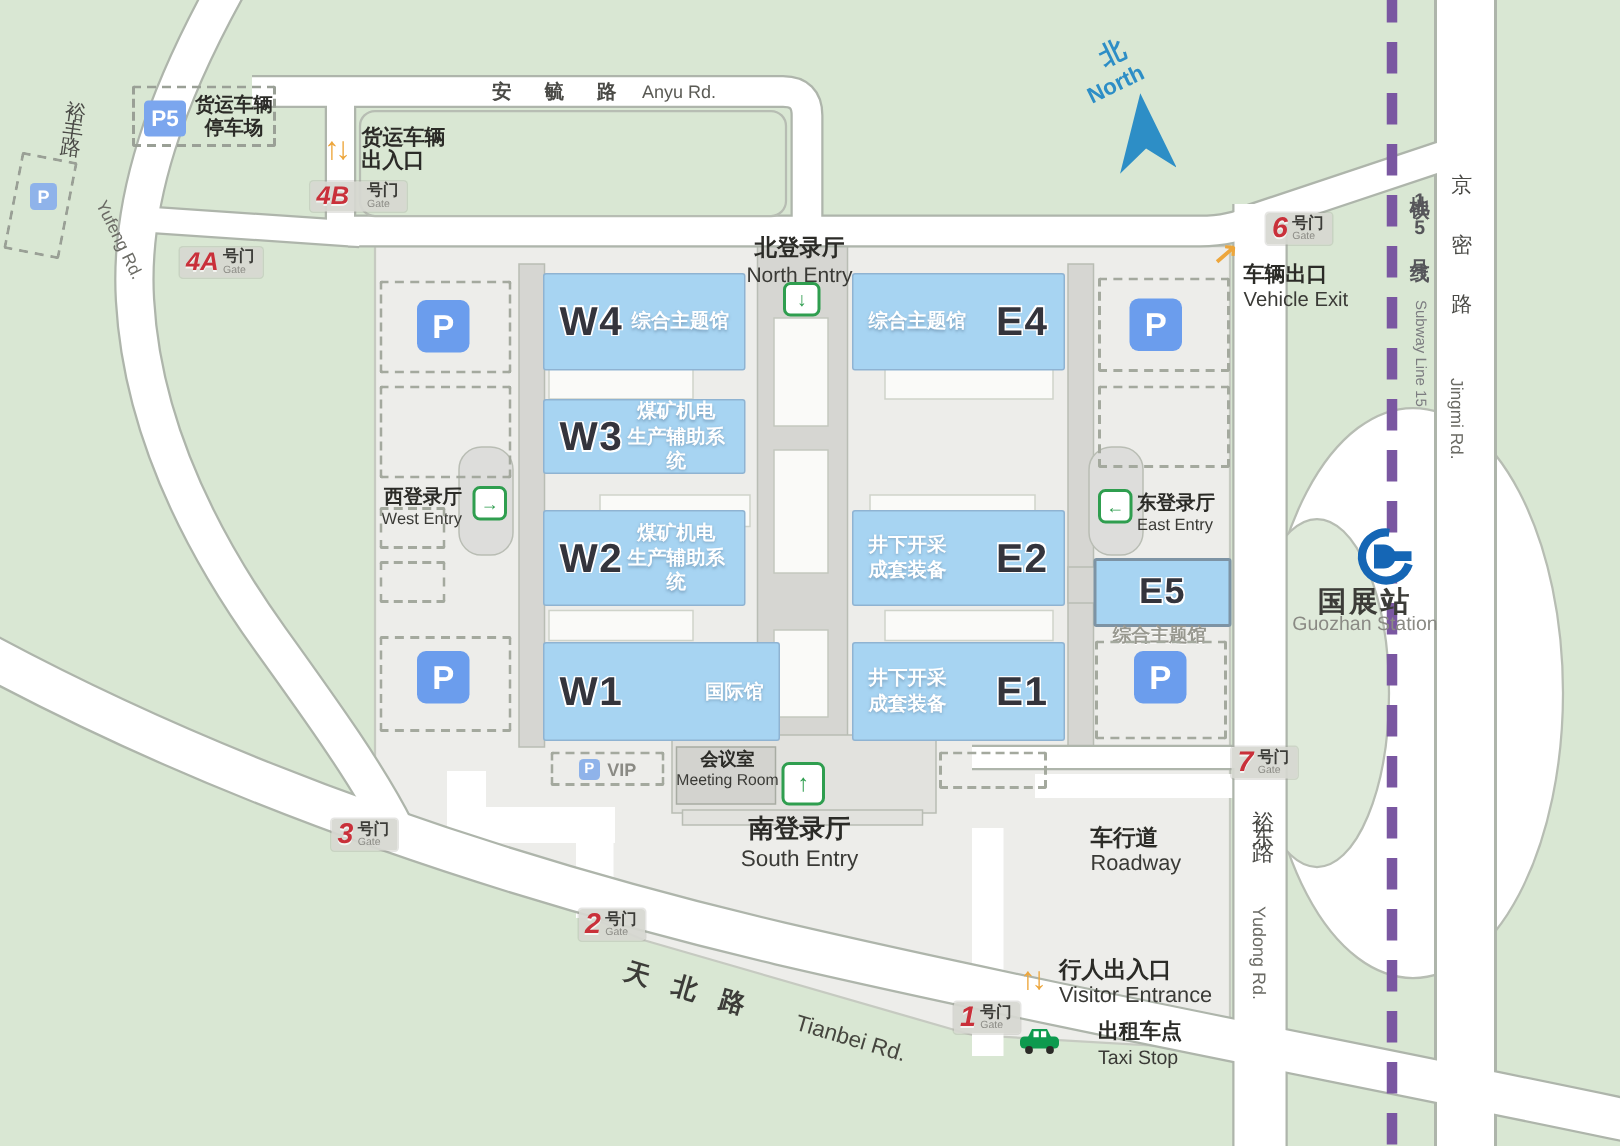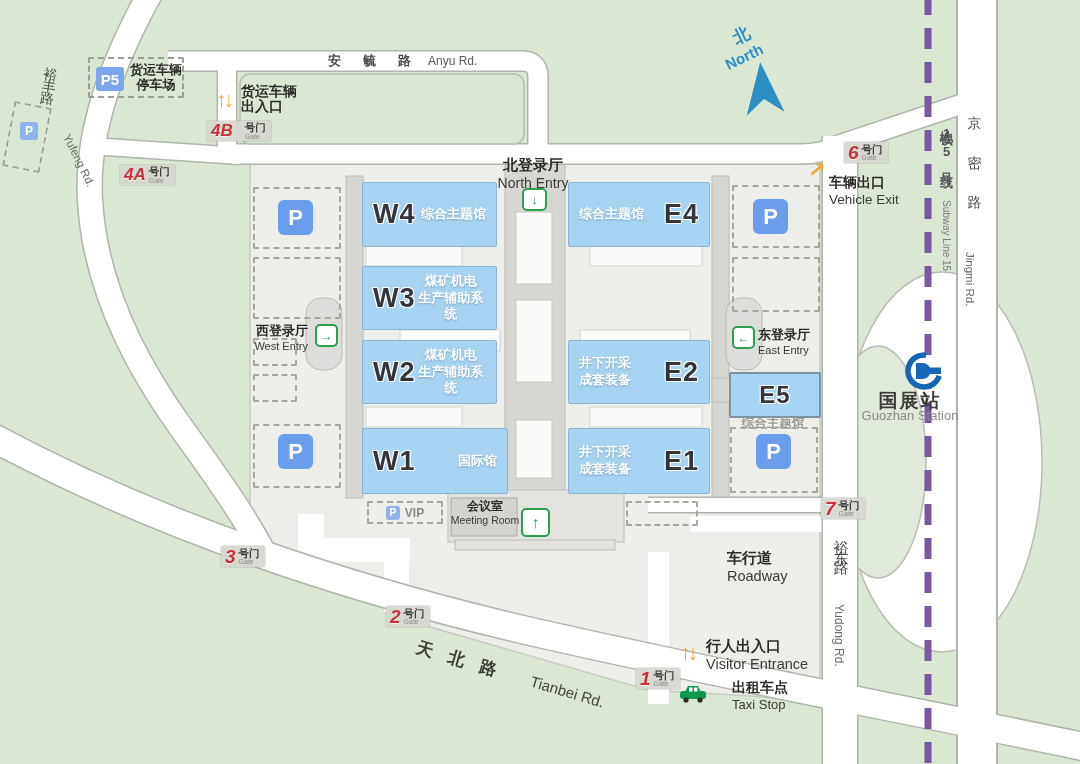--- a/index.html
+++ b/index.html
@@ -148,46 +148,50 @@
   <div class="abs" style="left:855px;top:388px;width:110px;text-align:center;font-size:19px;font-weight:700;color:#3c3c38;letter-spacing:2px;">国展站</div>
   <div class="abs" style="left:845px;top:408px;width:130px;text-align:center;font-size:13px;color:#8a8a84;">Guozhan Station</div>
 
   <div class="abs txt-c" style="left:473px;top:156px;width:120px;">
     <div class="zh1" style="font-size:15px;">北登录厅</div>
     <div class="en1" style="font-size:14px;">North Entry</div>
   </div>
   <div class="entry-icon" style="left:522px;top:188px;width:21px;height:19px;font-size:13px;">↓</div>
 
   <div class="entry-icon" style="left:521px;top:508px;width:25px;height:25px;font-size:16px;">↑</div>
+  <div class="abs txt-c" style="left:468px;top:541px;width:130px;">
+    <div class="zh1" style="font-size:17px;">南登录厅</div>
+    <div class="en1" style="font-size:15px;">South Entry</div>
+  </div>
 
   <div class="abs" style="left:246px;top:322px;width:62px;text-align:right;">
     <div class="zh1" style="font-size:13px;">西登录厅</div>
     <div class="en1" style="font-size:11px;">West Entry</div>
   </div>
   <div class="entry-icon" style="left:315px;top:324px;width:19px;height:19px;font-size:12px;">→</div>
 
   <div class="entry-icon" style="left:732px;top:326px;width:19px;height:19px;font-size:12px;">←</div>
   <div class="abs" style="left:758px;top:326px;width:80px;text-align:left;">
     <div class="zh1" style="font-size:13px;">东登录厅</div>
     <div class="en1" style="font-size:11px;">East Entry</div>
   </div>
 
   <div class="hall" style="left:362px;top:182px;width:135px;height:65px;">
     <span class="hall-code">W4</span>
     <span class="hall-label">综合主题馆</span>
   </div>
-  <div class="hall" style="left:362px;top:266px;width:135px;height:64px;">
+  <div class="hall" style="left:362px;top:266px;width:135px;height:50px;">
     <span class="hall-code">W3</span>
     <span class="hall-label center"><span>煤矿机电</span><br><span>生产辅助系统</span></span>
   </div>
   <div class="hall" style="left:362px;top:340px;width:135px;height:64px;">
     <span class="hall-code">W2</span>
     <span class="hall-label center"><span>煤矿机电</span><br><span>生产辅助系统</span></span>
   </div>
-  <div class="hall" style="left:362px;top:428px;width:146px;height:66px;">
+  <div class="hall" style="left:362px;top:428px;width:158px;height:66px;">
     <span class="hall-code">W1</span>
     <span class="hall-label">国际馆</span>
   </div>
 
   <div class="hall" style="left:568px;top:182px;width:142px;height:65px;">
     <span class="hall-label">综合主题馆</span>
     <span class="hall-code">E4</span>
   </div>
   <div class="hall" style="left:568px;top:340px;width:142px;height:64px;">
     <span class="hall-label"><span>井下开采</span><br><span>成套装备</span></span>

